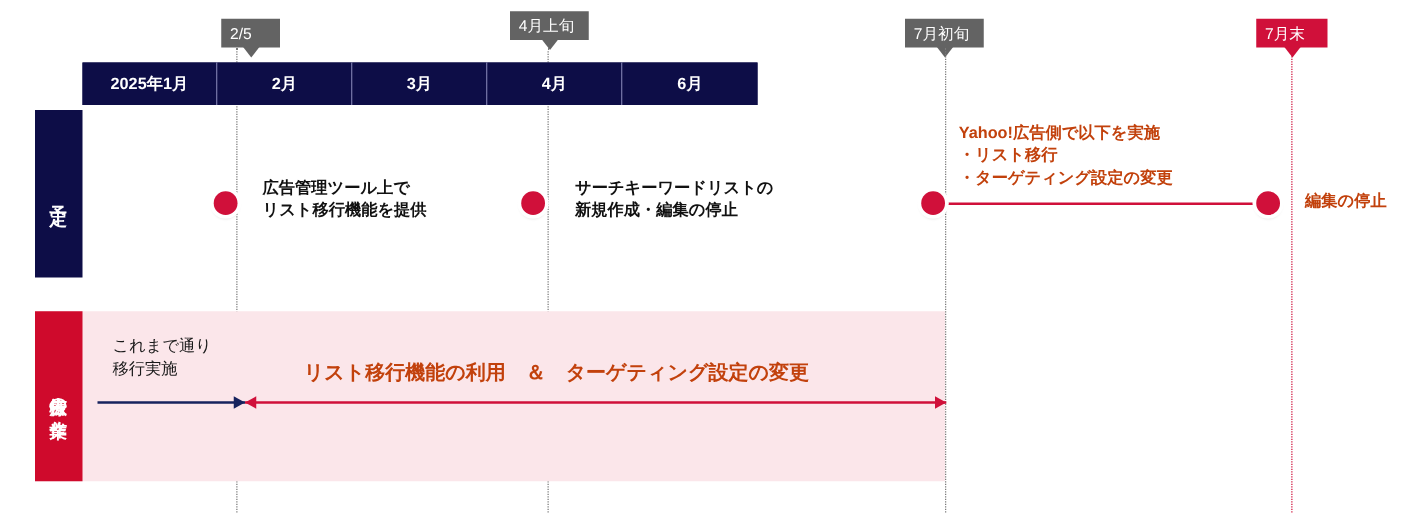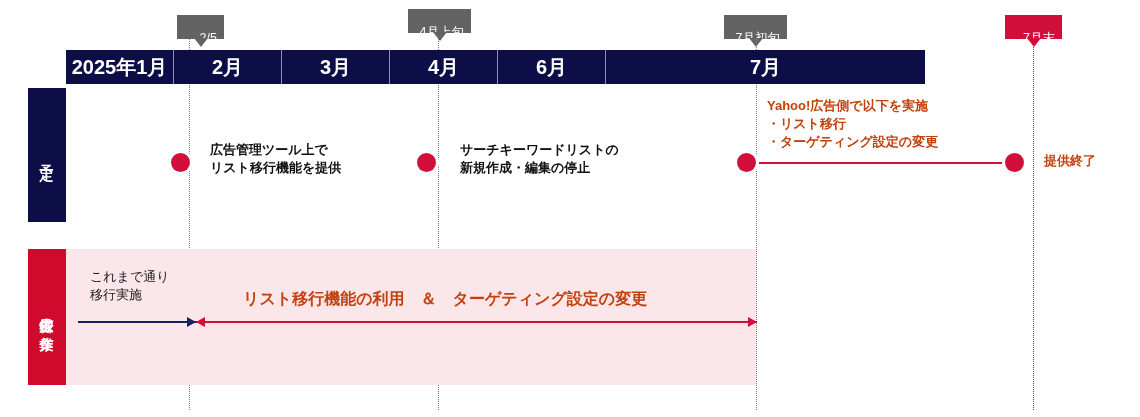--- a/index.html
+++ b/index.html
@@ -16,25 +16,25 @@
     height: 417px;
     background: #ffffff;
     overflow: hidden;
   }
 
   
   .callout {
     position: absolute;
     height: 23px;
     line-height: 23px;
-    text-align: right;
+    text-align: left;
     color: #ffffff;
     font-size: 12.5px;
     white-space: nowrap;
-    padding: 12px 7px;
+    padding: 1px 7px;
     box-sizing: border-box;
   }
   .callout.grey { background: #636363; }
   .callout.red  { background: #d0103a; }
   .callout .tip {
     position: absolute;
     left: 50%;
     bottom: -8px;
     margin-left: -7px;
     width: 0; height: 0;
@@ -50,21 +50,21 @@
     left: 66px;
     top: 50px;
     height: 34px;
     display: flex;
     background: #0d0d47;
   }
   .month-cell {
     background: #0d0d47;
     color: #ffffff;
     font-weight: bold;
-    font-size: 20px;
+    font-size: 13px;
     display: flex;
     align-items: center;
     justify-content: center;
     border-right: 1px solid #8f8fc0;
     box-sizing: border-box;
   }
   .month-cell:last-child { border-right: none; }
 
   
   .side-label {
@@ -168,21 +168,20 @@
   <div class="guide" style="left:438px; top:38px; height:372px;"></div>
   <div class="guide" style="left:756px; top:38px; height:372px;"></div>
   <div class="guide red" style="left:1033px; top:38px; height:372px;"></div>
 
   <div class="month-band" id="month-band">
       <div class="month-cell" style="width: 108px;">2025年1月</div>
       <div class="month-cell" style="width: 108px;">2月</div>
       <div class="month-cell" style="width: 108px;">3月</div>
       <div class="month-cell" style="width: 108px;">4月</div>
       <div class="month-cell" style="width: 108px;">6月</div>
-      <div class="month-cell" style="width: 319px;">7月</div>
     </div>
 
   <div class="side-label navy" style="left:28px; top:88px; width:38px; height:134px;">予定</div>
 
   <div class="arrow-line arrow-red" style="left: 757px; top: 162px; width: 257px;">
       <div class="shaft" style="width: 257px;"></div>
       <div class="head right" style="left: 248px;"></div>
     </div>
 
   <div id="schedule-dots">
@@ -192,21 +191,21 @@
       <div class="dot" style="left: 1005px; top: 153px;"></div>
     </div>
   <div id="schedule-notes">
       <div class="note" style="left: 210px; top: 141px;">広告管理ツール上で
 リスト移行機能を提供</div>
       <div class="note" style="left: 460px; top: 141px;">サーチキーワードリストの
 新規作成・編集の停止</div>
       <div class="note red" style="left: 767px; top: 97px;">Yahoo!広告側で以下を実施
 ・リスト移行
 ・ターゲティング設定の変更</div>
-      <div class="note red" style="left: 1044px; top: 152px;">提供終了</div>
+      <div class="note red" style="left: 1044px; top: 152px;">編集の停止</div>
     </div>
 
   <div class="pink-band" style="left:28px; top:249px; width:728px; height:136px;"></div>
 
   <div class="side-label red" style="left:28px; top:249px; width:38px; height:136px; letter-spacing:1px;">広告様の作業</div>
 
   <div id="advertiser-notes">
       <div class="note plain" style="left: 90px; top: 268px;">これまで通り
 移行実施</div>
       <div class="note red" style="left: 224px; top: 288px; font-size: 16px; margin-left: 19px;">リスト移行機能の利用　＆　ターゲティング設定の変更</div>

